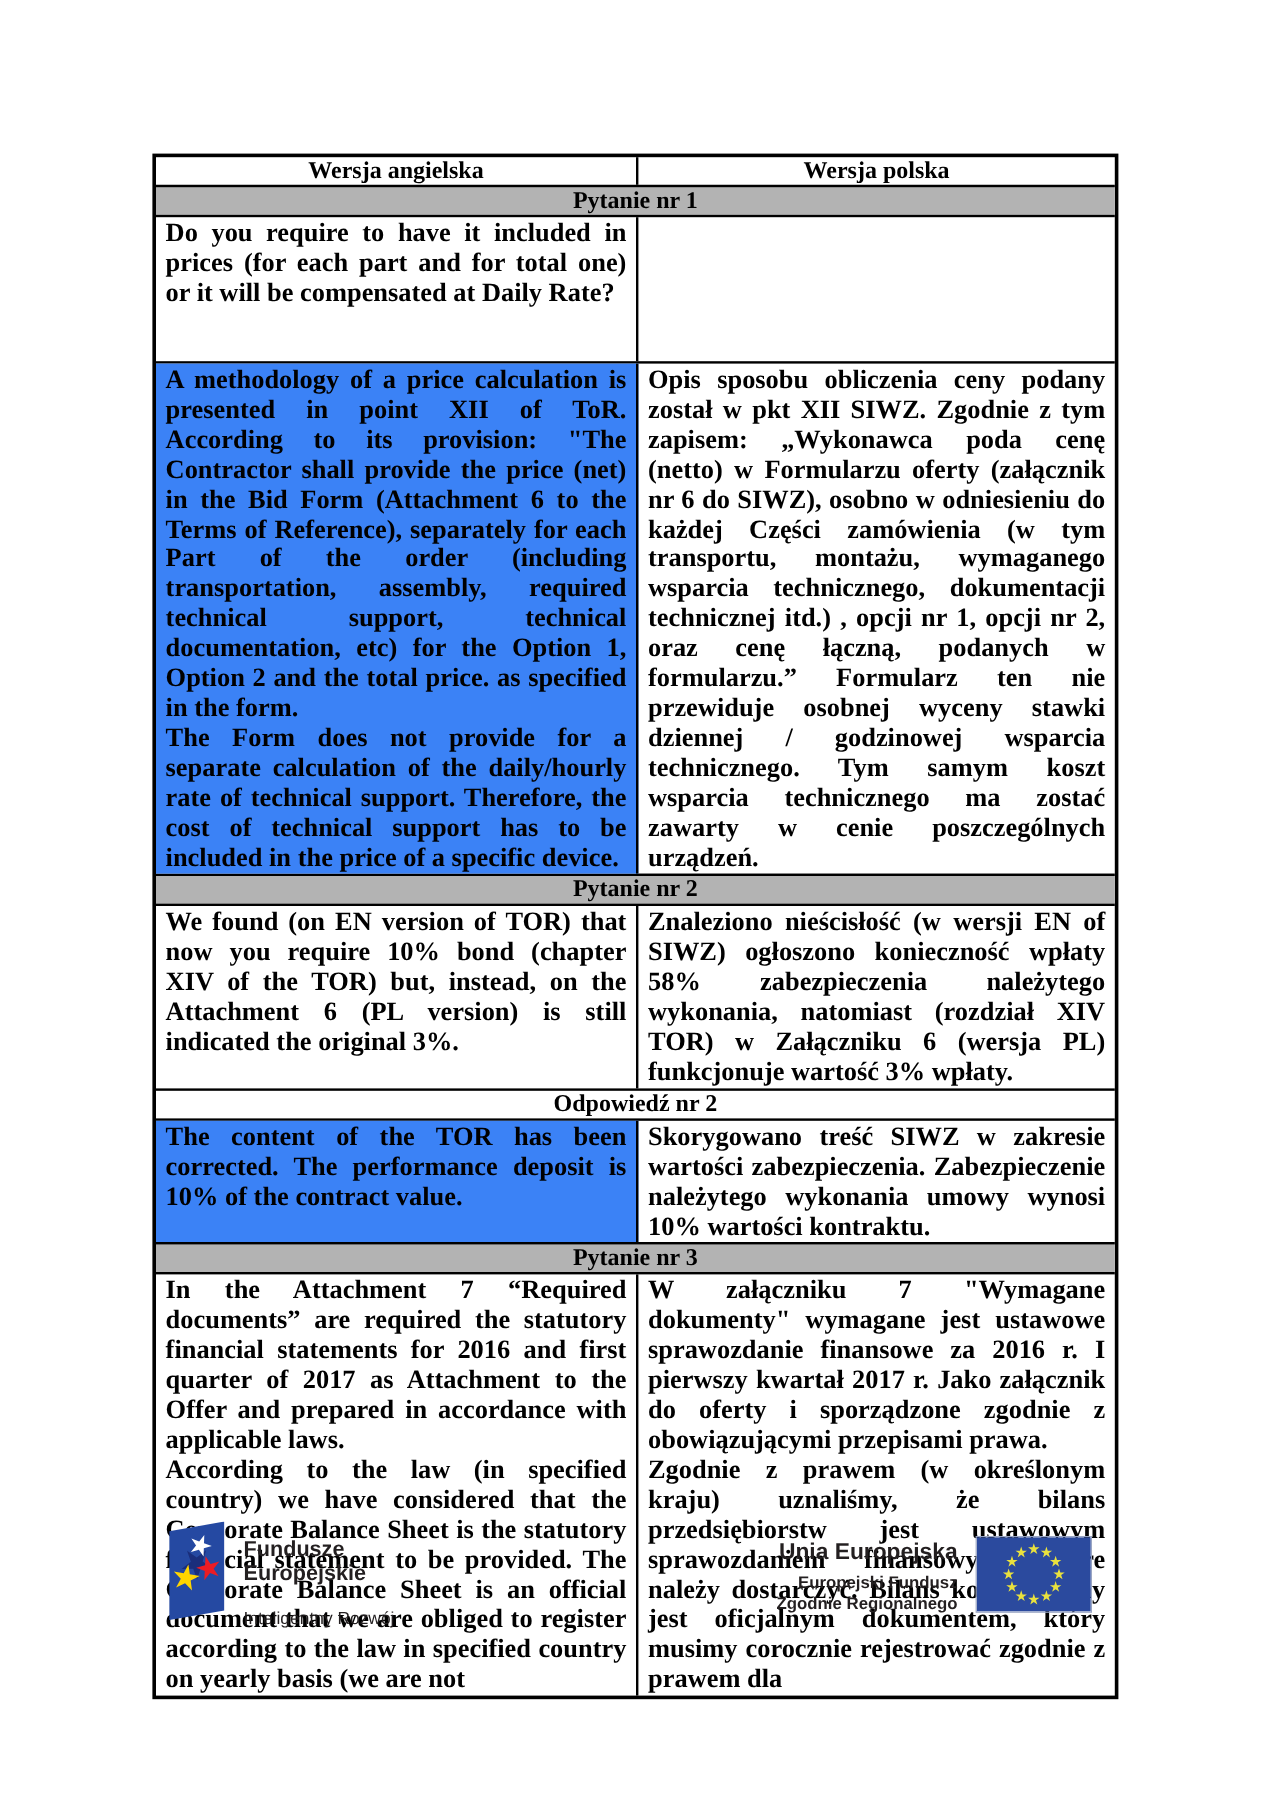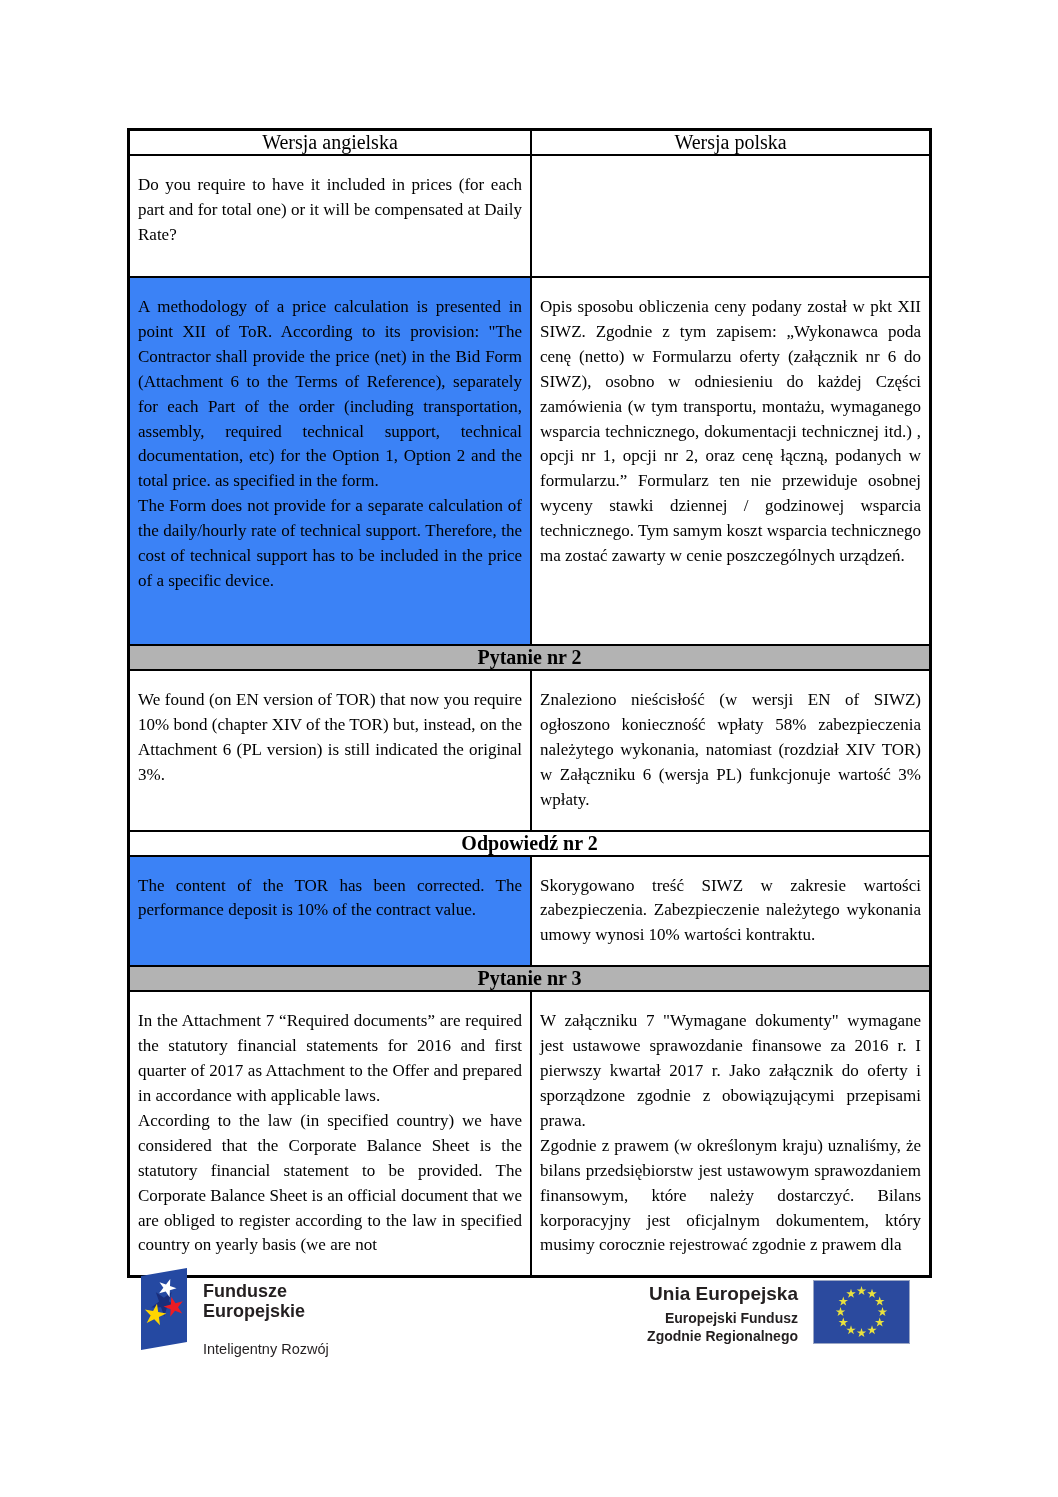--- a/index.html
+++ b/index.html
@@ -5,25 +5,25 @@
   html,body{margin:0;padding:0;background:#ffffff;}
   .page{position:relative;width:1058px;height:1497px;background:#ffffff;overflow:hidden;
         font-family:"Liberation Serif", serif;color:#000;}
   .doc-table{position:absolute;left:127px;top:128px;width:805px;box-sizing:border-box;
              border:3px solid #000;background:#fff;}
   .row{display:flex;border-top:2px solid #000;box-sizing:border-box;}
   .row:first-child{border-top:none;}
   .bar-row{display:block;text-align:center;font-weight:bold;font-size:20px;line-height:23px;
            border-top:2px solid #000;}
   .bar-gray{background:#b3b3b3;}
-  .cell{box-sizing:border-box;padding:17px 8px;font-size:17px;line-height:24.9px;
-        text-align:justify;white-space:pre-line;overflow:hidden;}
+  .cell{box-sizing:border-box;padding:1px 8px;font-size:22px;line-height:24.9px;
+        text-align:justify;white-space:pre-line;overflow:hidden;font-weight:bold;}
   .cell.left{flex:0 0 402px;border-right:2px solid #000;}
   .cell.right{flex:1 1 auto;}
-  .cell.head{font-weight:normal;text-align:center;font-size:20px;line-height:23px;padding:0;white-space:normal;}
+  .cell.head{font-weight:bold;text-align:center;font-size:20px;line-height:23px;padding:0;white-space:normal;}
   .green{background:#3b82f6;}
   .mh-q1{min-height:122px;} .mh-a1{min-height:368px;} .mh-q2{min-height:152px;}
   .mh-a2{min-height:96px;} .mh-q3{min-height:280px;}
   
   .footer{position:absolute;left:0;top:1266px;width:926px;height:120px;
           font-family:"Liberation Sans", sans-serif;color:#231f20;}
   .fe-block{position:absolute;left:141px;top:2px;display:flex;}
   .fe-text{margin-left:16px;padding-top:13px;}
   .fe-line{font-size:18px;line-height:20px;font-weight:bold;}
   .fe-sub{font-size:14.5px;line-height:16px;margin-top:20px;font-weight:normal;}
@@ -39,20 +39,21 @@
 
 <div class="page">
 
   <div class="doc-table">
 
     <div class="row">
       <div class="cell left head">Wersja angielska</div>
       <div class="cell right head">Wersja polska</div>
     </div>
 
+    <div class="bar-row bar-gray">Pytanie nr 1</div>
     <div class="row mh-q1">
       <div class="cell left">Do you require to have it included in prices (for each part and for total one) or it will be compensated at Daily Rate?</div>
     </div>
     <div class="row mh-a1">
       <div class="cell left green">A methodology of a price calculation is presented in point XII of ToR. According to its provision: "The Contractor shall provide the price (net) in the Bid Form (Attachment 6 to the Terms of Reference), separately for each Part of the order (including transportation, assembly, required technical support, technical documentation, etc) for the Option 1, Option 2 and the total price. as specified in the form.
 The Form does not provide for a separate calculation of the daily/hourly rate of technical support. Therefore, the cost of technical support has to be included in the price of a specific device.</div>
       <div class="cell right">Opis sposobu obliczenia ceny podany został w pkt XII SIWZ. Zgodnie z tym zapisem: „Wykonawca poda cenę (netto) w Formularzu oferty (załącznik nr 6 do SIWZ), osobno w odniesieniu do każdej Części zamówienia (w tym transportu, montażu, wymaganego wsparcia technicznego, dokumentacji technicznej itd.) , opcji nr 1, opcji nr 2, oraz cenę łączną, podanych w formularzu.” Formularz ten nie przewiduje osobnej wyceny stawki dziennej / godzinowej wsparcia technicznego. Tym samym koszt wsparcia technicznego ma zostać zawarty w cenie poszczególnych urządzeń.</div>
     </div>
 
     <div class="bar-row bar-gray">Pytanie nr 2</div>

